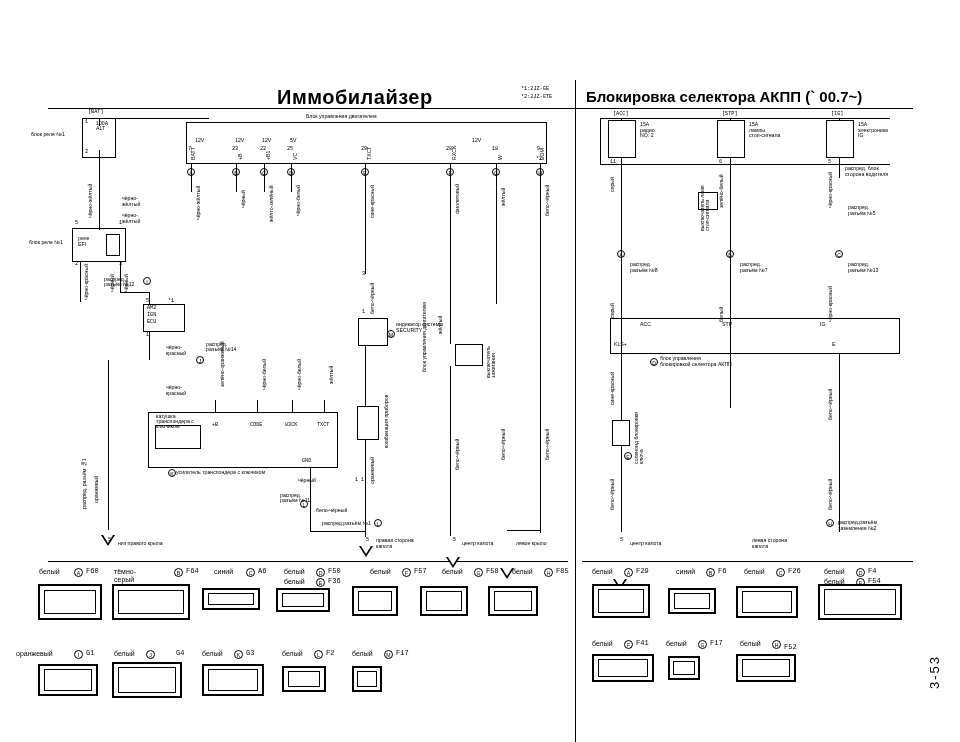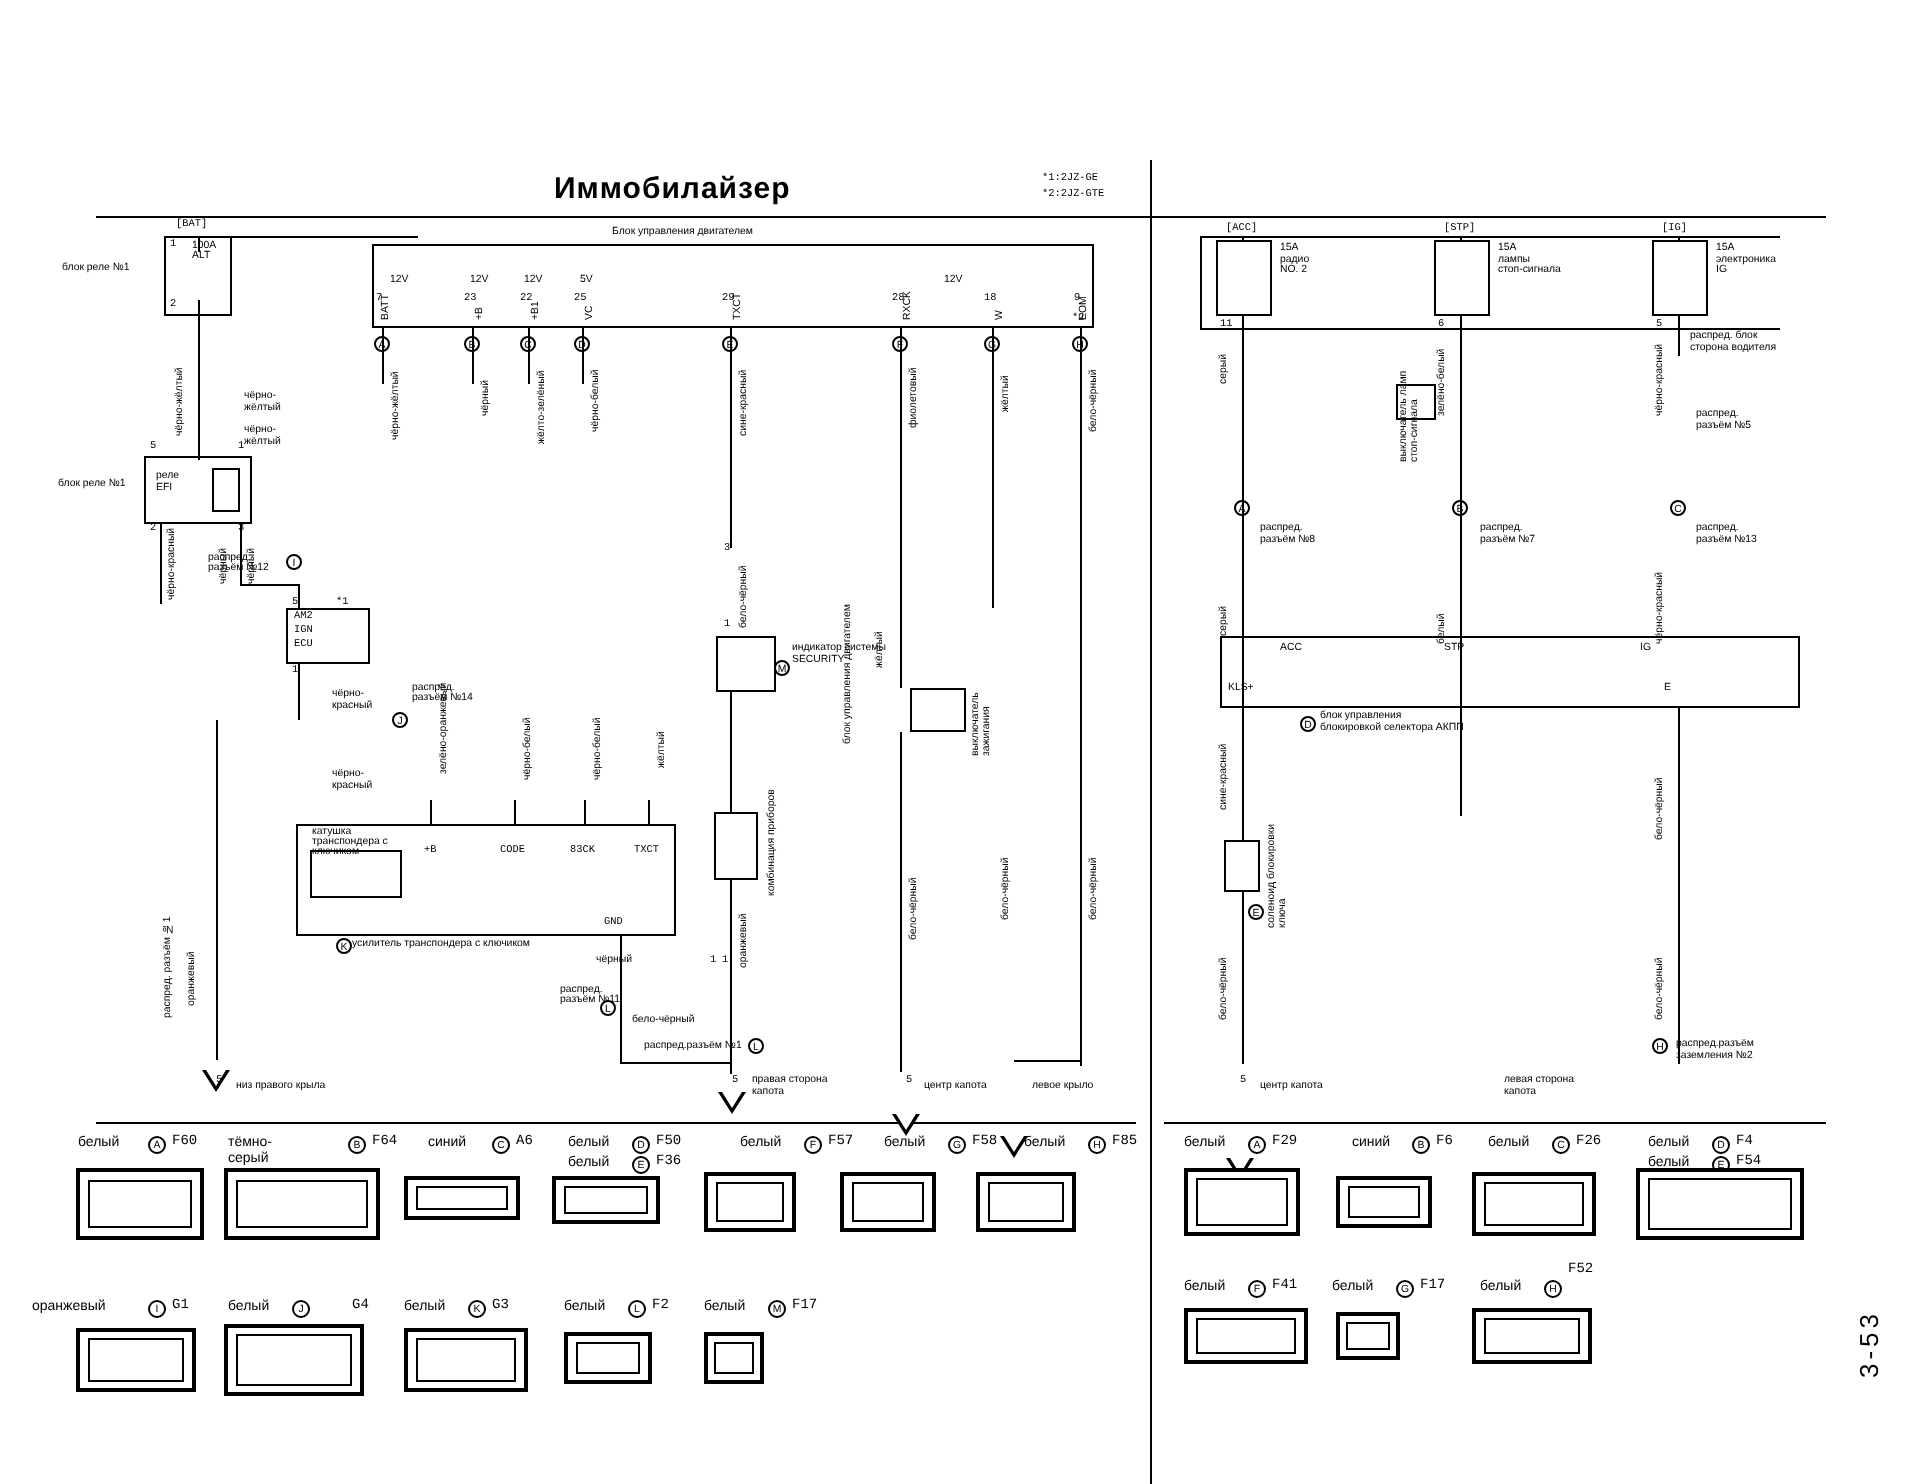--- a/index.html
+++ b/index.html
@@ -1,19 +1,19 @@
 <!DOCTYPE html>
 <html><head>
 <meta charset="utf-8">
 <style>
   html,body{margin:0;padding:0;background:#fff;}
   body{width:960px;height:742px;overflow:hidden;font-family:"Liberation Sans",sans-serif;color:#000;}
   #page{position:relative;width:960px;height:742px;background:#fff;}
   .abs{position:absolute;}
-  .ttl{font-size:15px;font-weight:bold;letter-spacing:.5px;text-align:right;}
+  .ttl{font-size:20px;font-weight:bold;letter-spacing:.5px;text-align:right;}
   .ttl2{font-size:15px;font-weight:bold;}
   .tiny{font-size:5.2px;line-height:1.05;}
   .tiny7{font-size:7px;line-height:1.1;}
   .mono{font-family:"Liberation Mono",monospace;}
   .vert{writing-mode:vertical-rl;transform:rotate(180deg);white-space:nowrap;}
   .box{border:1px solid #000;box-sizing:border-box;}
   .line-h{background:#000;height:1px;}
   .line-v{background:#000;width:1px;}
   .circ{border:1px solid #000;border-radius:50%;box-sizing:border-box;text-align:center;}
   .conn{border:1px solid #000;box-sizing:border-box;background:#fff;}
@@ -21,20 +21,21 @@
   .trihold{position:relative;width:14px;height:11px;}
   .trihold .o{position:absolute;left:0;top:0;width:0;height:0;border-left:7px solid transparent;border-right:7px solid transparent;border-top:11px solid #000;}
   .trihold .i{position:absolute;left:2px;top:0;width:0;height:0;border-left:5px solid transparent;border-right:5px solid transparent;border-top:8px solid #fff;}
 </style>
 </head>
 <body>
 
 <div id="page">
 
   <div class="abs ttl" style="left:277px;top:86px;">Иммобилайзер</div>
+  <div class="abs ttl2" style="left:586px;top:88px;">Блокировка селектора АКПП (` 00.7~)</div>
   <div class="abs tiny mono" style="left:521px;top:87px;">*1:2JZ-GE</div>
   <div class="abs tiny mono" style="left:521px;top:95px;">*2:2JZ-GTE</div>
 
   <div class="abs line-h" style="left:48px;top:108px;width:865px;"></div>
 
   <div class="abs line-v" style="left:575px;top:80px;height:680px;"></div>
 
   <div class="abs line-h" style="left:48px;top:561px;width:520px;"></div>
   <div class="abs line-h" style="left:582px;top:561px;width:331px;"></div>
 
@@ -434,21 +435,21 @@
     <div class="abs tiny7" style="left:2px;top:72px;">белый</div>
     <div class="abs circ tiny" style="left:34px;top:72px;width:9px;height:9px;line-height:9px;">F</div>
     <div class="abs tiny7 mono" style="left:46px;top:72px;">F41</div>
 
     <div class="abs tiny7" style="left:76px;top:72px;">белый</div>
     <div class="abs circ tiny" style="left:108px;top:72px;width:9px;height:9px;line-height:9px;">G</div>
     <div class="abs tiny7 mono" style="left:120px;top:72px;">F17</div>
 
     <div class="abs tiny7" style="left:150px;top:72px;">белый</div>
     <div class="abs circ tiny" style="left:182px;top:72px;width:9px;height:9px;line-height:9px;">H</div>
-    <div class="abs tiny7 mono" style="left:194px;top:64px;">F52</div>
+    <div class="abs tiny7 mono" style="left:194px;top:76px;">F52</div>
 
     <div class="abs conn" style="left:2px;top:86px;width:62px;height:28px;border-width:2px;"></div>
     <div class="abs conn" style="left:8px;top:91px;width:50px;height:18px;"></div>
     <div class="abs conn" style="left:78px;top:88px;width:32px;height:24px;border-width:2px;"></div>
     <div class="abs conn" style="left:83px;top:93px;width:22px;height:14px;"></div>
     <div class="abs conn" style="left:146px;top:86px;width:60px;height:28px;border-width:2px;"></div>
     <div class="abs conn" style="left:152px;top:91px;width:48px;height:18px;"></div>
   </div>
 
 </div>

